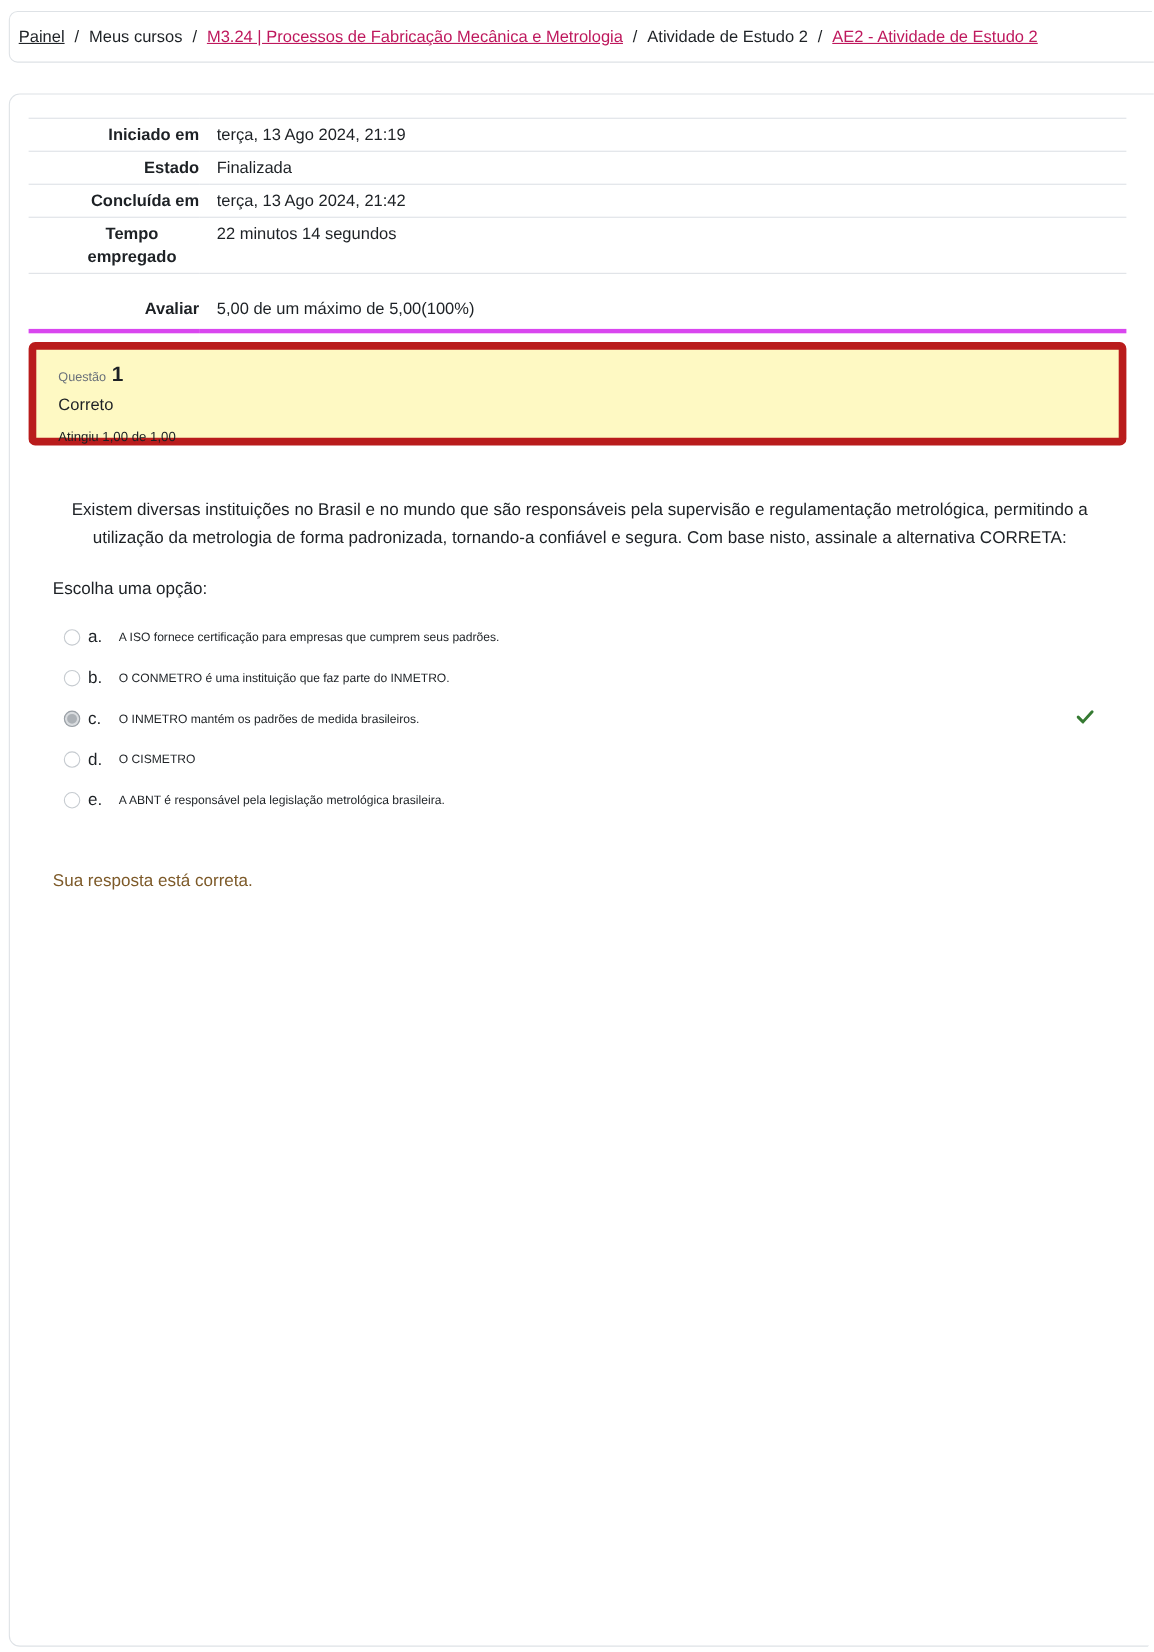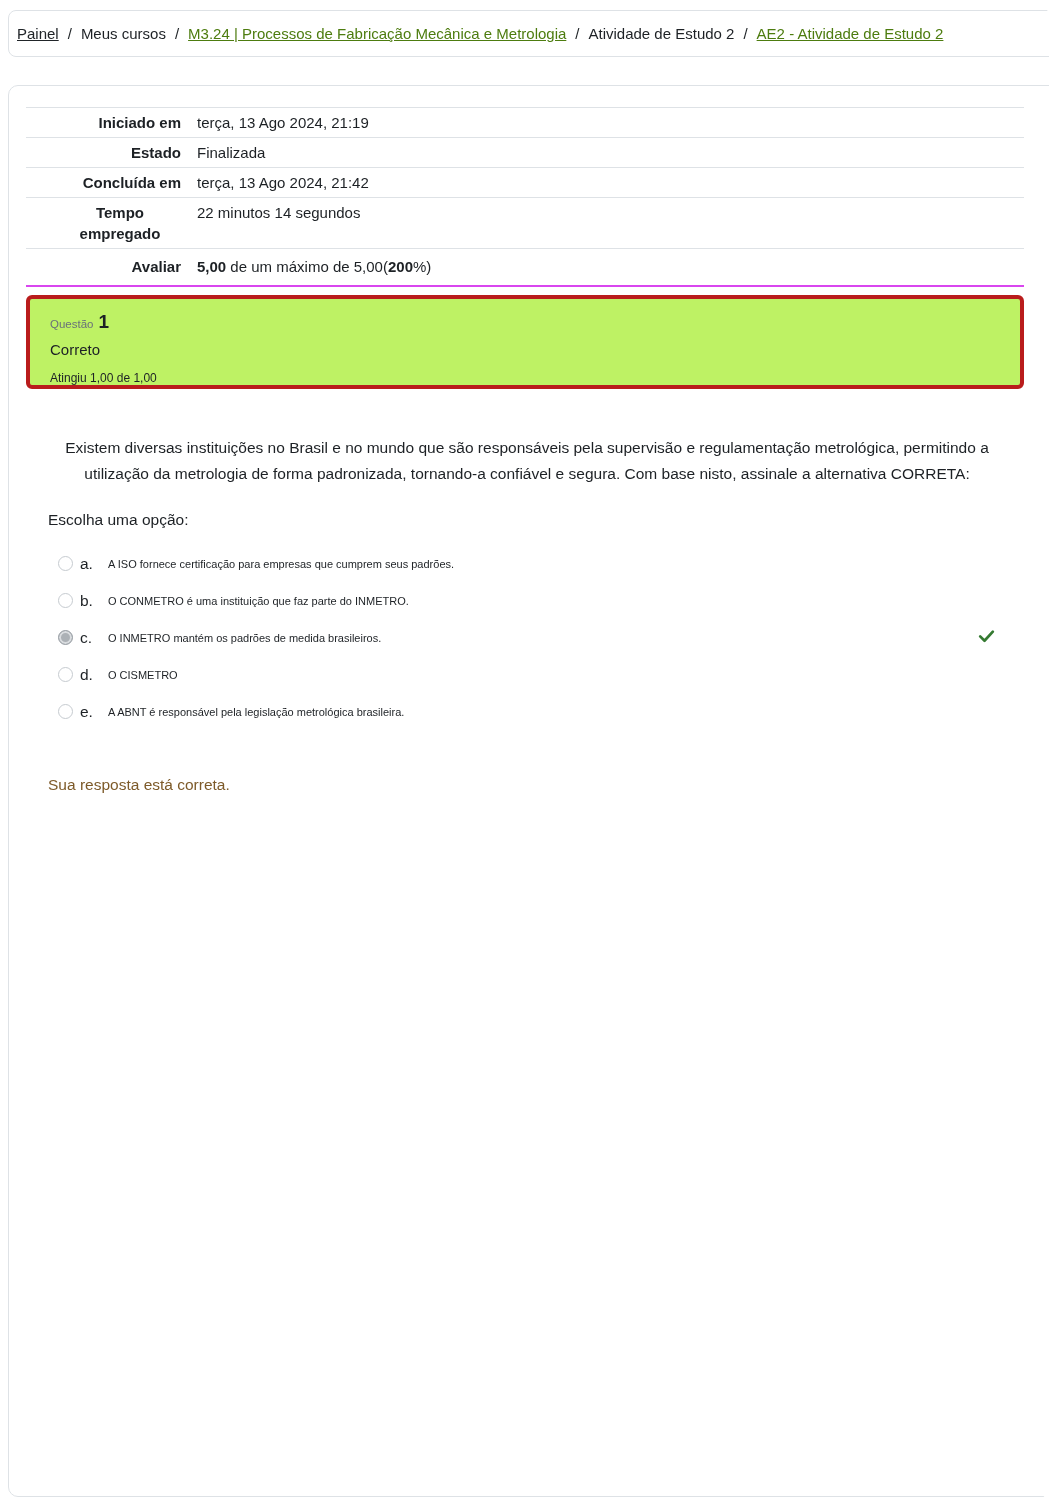--- a/index.html
+++ b/index.html
@@ -9,45 +9,45 @@
   
   .breadcrumb-bar {
     position:absolute; left:8px; top:10px; width:1060px; height:47px;
     box-sizing:border-box; border:1px solid #dee2e6; border-radius:8px;
     display:flex; align-items:center; padding:0 0 0 8px; font-size:15px;
     white-space:nowrap; background:#fff;
   }
   .crumb-sep { margin:0 9px; color:#1d2125; }
   a.crumb { cursor:pointer; }
   .link-dark { color:#212529; text-decoration:underline; }
-  .link-blue { color:#4d7c0f; text-decoration:underline; }
+  .link-blue { color:#be185d; text-decoration:underline; }
 
   
   .main-card {
     position:absolute; left:8px; top:85px; width:1060px; height:1412px;
     box-sizing:border-box; border:1px solid #dee2e6; border-radius:10px;
     padding:21px 0 0 17px; background:#fff;
   }
 
   
   .summary { border-collapse:collapse; width:998px; font-size:15px; }
   .summary th, .summary td {
     border-top:1px solid #dee2e6; padding:4px 0; vertical-align:top;
     text-align:left; line-height:21px; font-weight:normal;
   }
   .summary th { width:155px; text-align:right; font-weight:bold; }
   .summary th .lbl { display:inline-block; max-width:122px;text-align:center; }
   .summary td { padding-left:16px;margin-top:28px; }
-  .summary tr.last th, .summary tr.last td { border-bottom:2px solid #d946ef; padding-top:7px; padding-bottom:8px; }
-  .b { font-weight:bold; }
+  .summary tr.last th, .summary tr.last td { border-bottom:4px solid #d946ef; padding-top:21px; padding-bottom:8px; }
+  .b { font-weight:normal; }
 
   
   .qinfo {
     margin-top:8px; width:998px; height:94px; box-sizing:border-box;
-    border:4px solid #b91c1c; border-radius:6px; padding:12px 20px; background:#bef264;
+    border:7px solid #b91c1c; border-radius:6px; padding:12px 20px; background:#fef9c3;
   }
   .qno { display:flex; align-items:baseline; gap:5px; }
   .qlabel { font-size:11.5px; color:#69707a; }
   .qnum { font-size:19px; font-weight:bold; color:#1d2125; }
   .qstate { font-size:15px; margin-top:8px; }
   .qgrade { font-size:12px; margin-top:13px; }
 
   
   .qtext { margin:46px 0 0 22px; width:958px; font-size:15.5px; line-height:26px;text-align:center; }
   .prompt { margin:24px 0 0 22px; font-size:15.5px; }
@@ -104,21 +104,21 @@
         <tr>
           <th><span class="lbl">Concluída em</span></th>
           <td>terça, 13 Ago 2024, 21:42</td>
         </tr>
         <tr>
           <th><span class="lbl">Tempo empregado</span></th>
           <td>22 minutos 14 segundos</td>
         </tr>
         <tr class="last">
           <th><span class="lbl">Avaliar</span></th>
-          <td><span class="b">5,00</span><span> de um máximo de 5,00(</span><span class="b">200</span><span>%)</span></td>
+          <td><span class="b">5,00</span><span> de um máximo de 5,00(</span><span class="b">100</span><span>%)</span></td>
         </tr>
       </tbody>
     </table>
 
     <div class="qinfo">
       <div class="qno">
         <span class="qlabel">Questão</span>
         <span class="qnum">1</span>
       </div>
       <div class="qstate">Correto</div>

